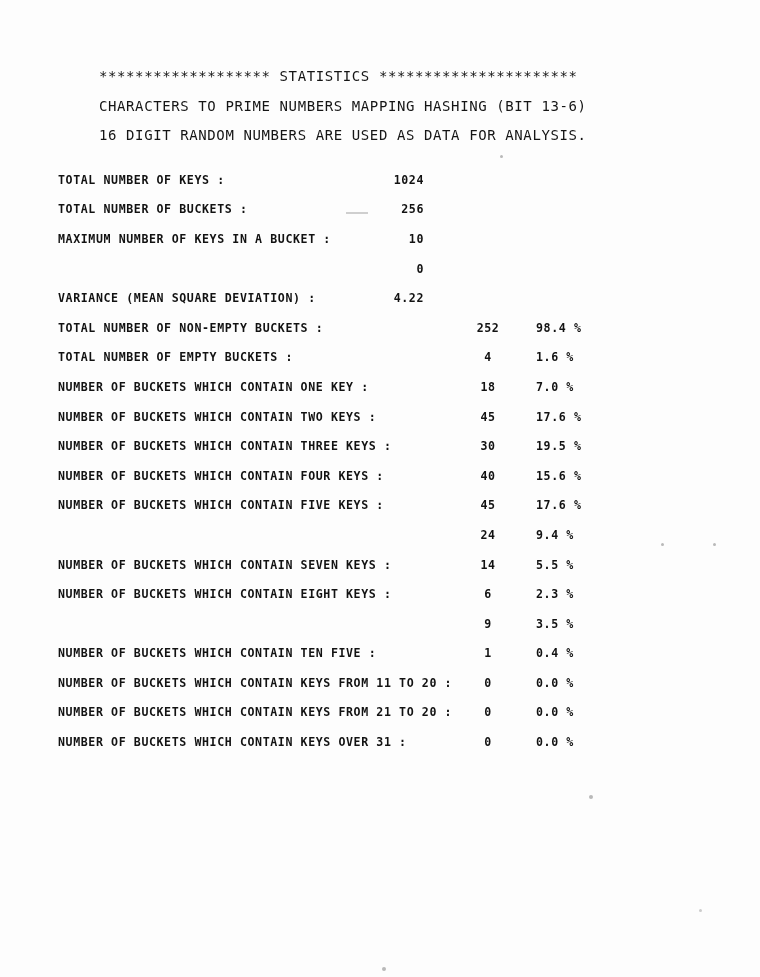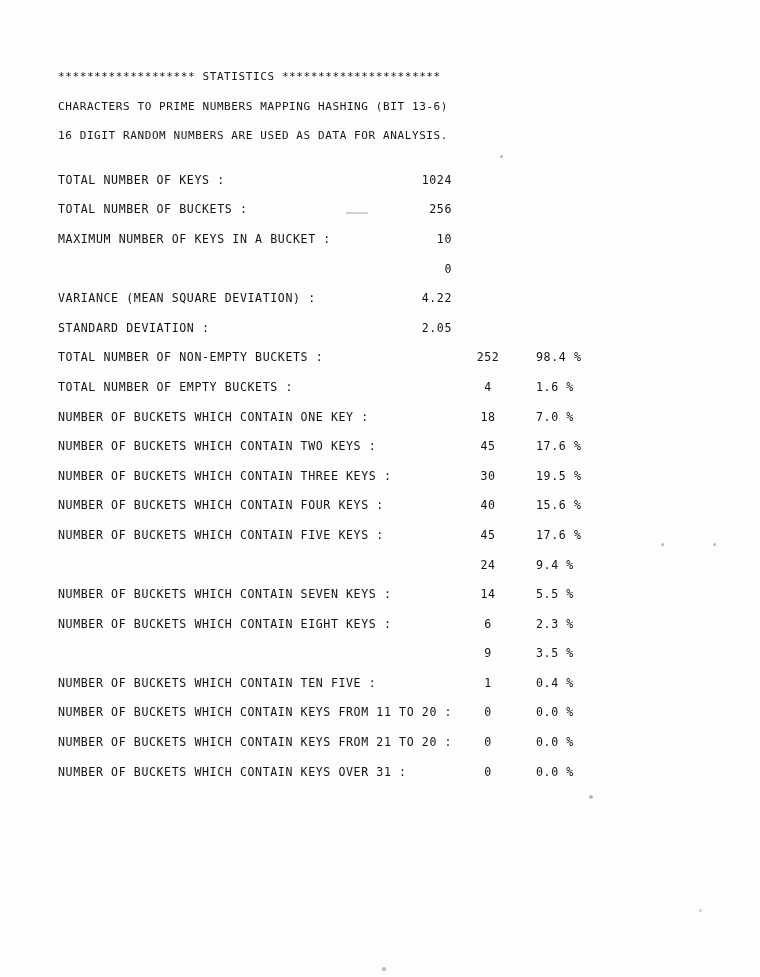--- a/index.html
+++ b/index.html
@@ -20,39 +20,41 @@
     inset: 0;
     background: #fdfdfd;
   }
   .doc {
     position: absolute;
     left: 58px;
     top: 62px;
     width: 640px;
   }
   .line {
-    font-size: 11px;
+    font-size: 14px;
     letter-spacing: 0.6px;
     line-height: 29.6px;
     white-space: pre;
     color: #151515;
+    margin-left: 41px;
   }
   .header-line {
     margin-bottom: 0;
   }
   .intro-gap {
     height: 22px;
   }
   .row {
     display: block;
     position: relative;
     height: 29.6px;
     font-size: 11.6px;
     letter-spacing: 0.6px;
     white-space: pre;
+    font-weight: bold;
   }
   .row .lbl {
     position: absolute;
     left: 0;
     top: 0;
   }
   .row .v1 {
     position: absolute;
     width: 60px;
     text-align: right;
@@ -64,21 +66,21 @@
     text-align: center;
     top: 0;
   }
   .row .pct {
     position: absolute;
     width: 70px;
     text-align: left;
     top: 0;
   }
   
-  .grpA .v1 { left: 334px; }
+  .grpA .v1 { left: 306px; }
   
   .grpB .v2 { left: 400px; }
   .grpB .pct { left: 478px; }
 
   .speck {
     position: absolute;
     background: #b9b9b9;
     border-radius: 50%;
   }
   .speck.s1 { left: 500px; top: 155px; width: 3px; height: 3px; }
@@ -122,24 +124,20 @@
         <span class="lbl">MAXIMUM NUMBER OF KEYS IN A BUCKET :</span>
         <span class="v1">10</span>
       </div>
       <div class="row grpA">
         <span class="v1">0</span>
       </div>
       <div class="row grpA">
         <span class="lbl">VARIANCE (MEAN SQUARE DEVIATION) :</span>
         <span class="v1">4.22</span>
       </div>
-      <div class="row grpA">
-        <span class="lbl">STANDARD DEVIATION :</span>
-        <span class="v1">2.05</span>
-      </div>
     </div>
 
     <div>
       <div class="row grpB">
         <span class="lbl">TOTAL NUMBER OF NON-EMPTY BUCKETS :</span>
         <span class="v2">252</span>
         <span class="pct">98.4 %</span>
       </div>
       <div class="row grpB">
         <span class="lbl">TOTAL NUMBER OF EMPTY BUCKETS :</span>

